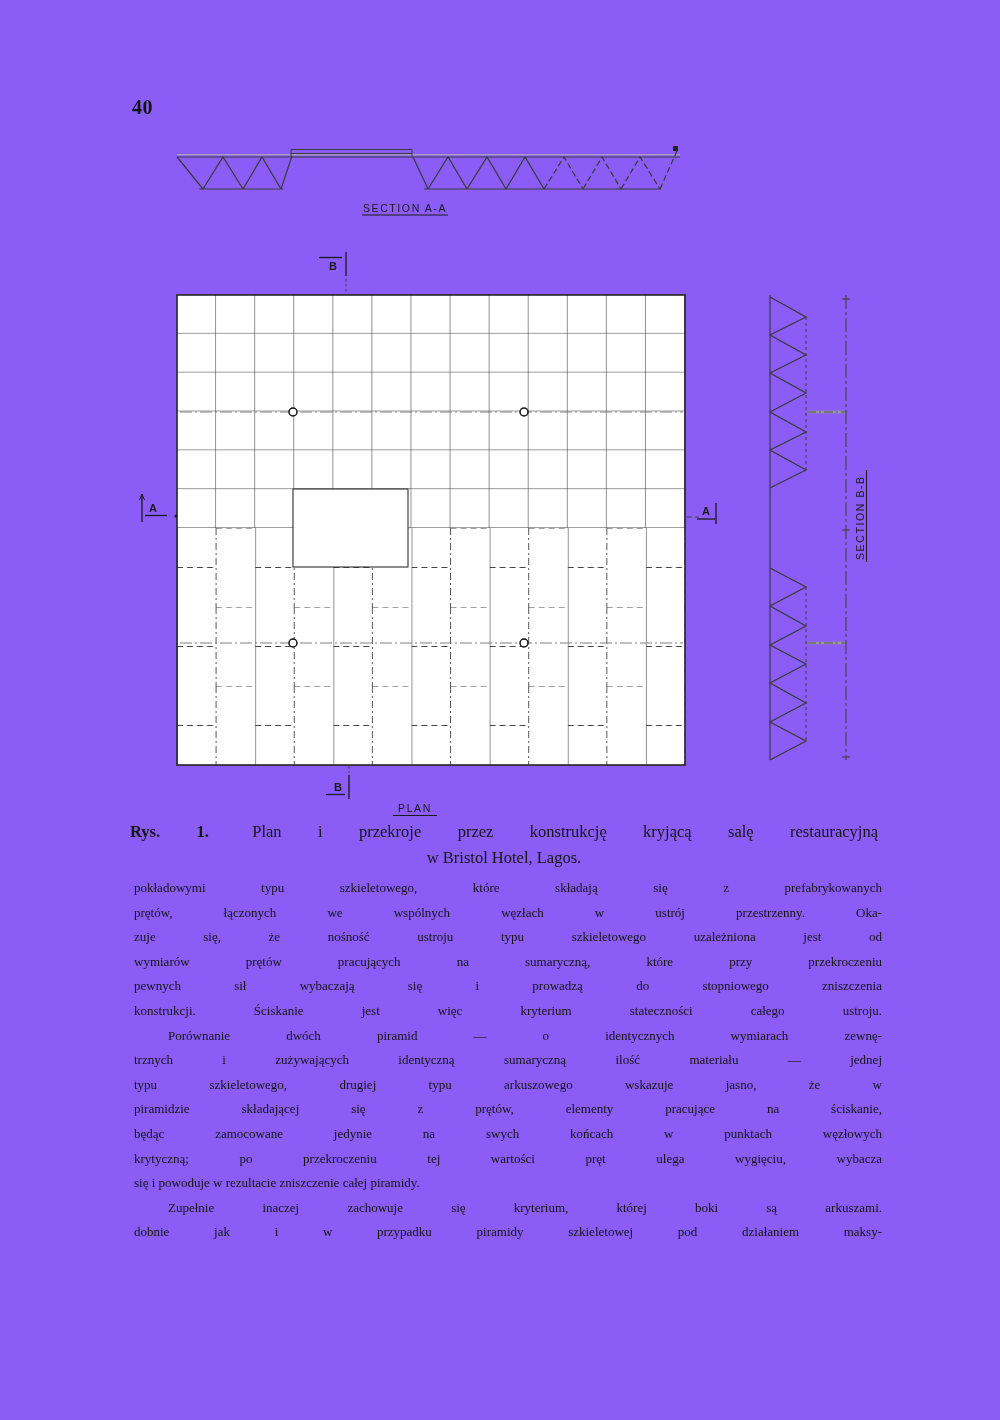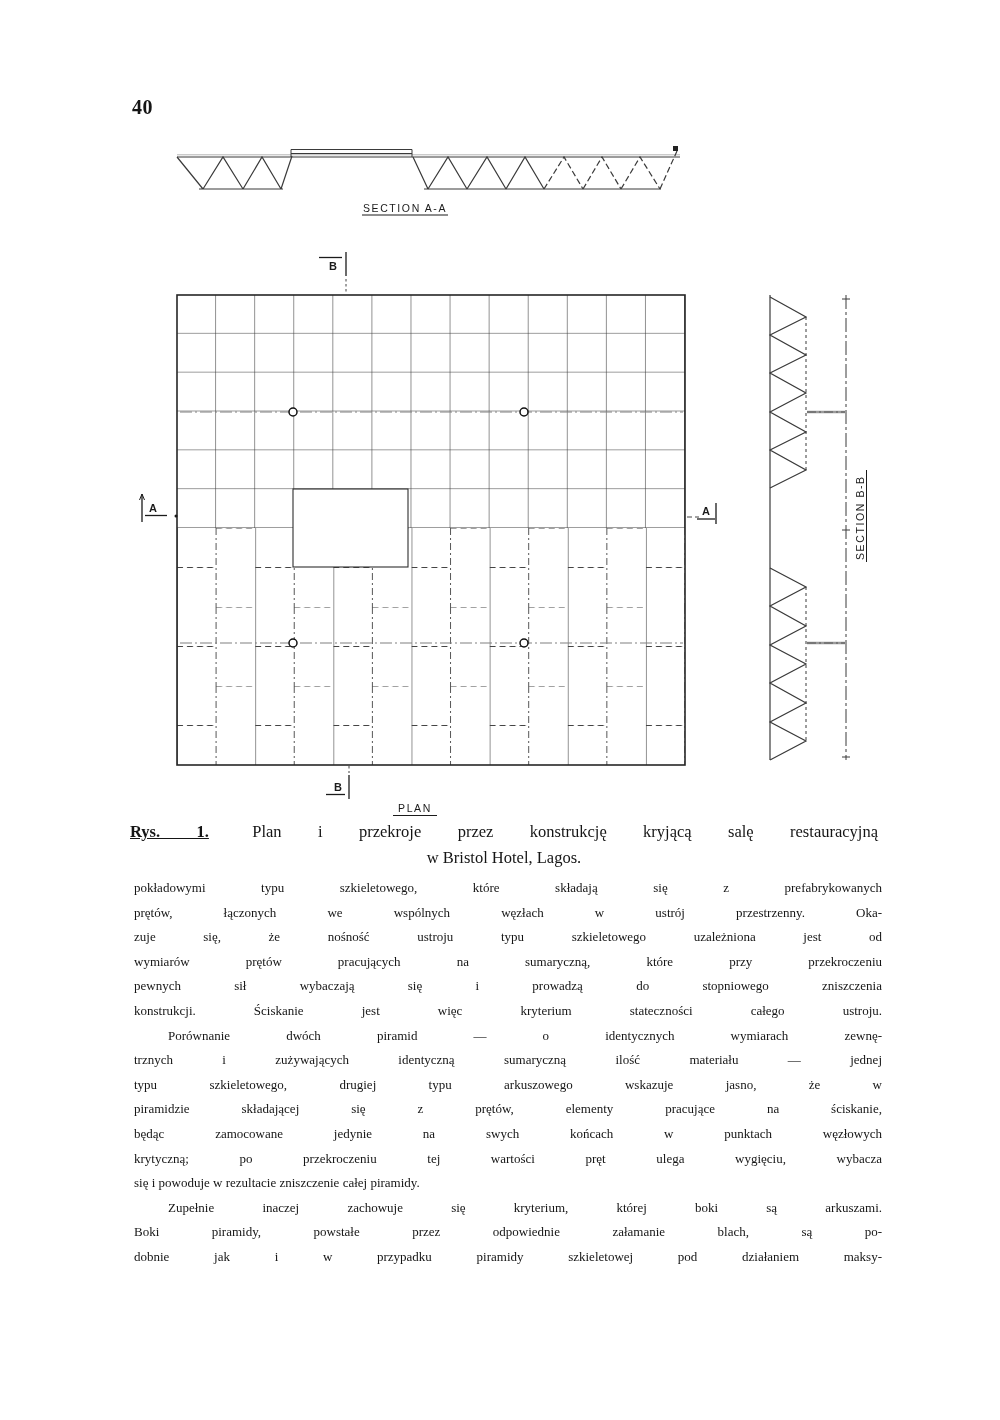--- a/index.html
+++ b/index.html
@@ -1,22 +1,22 @@
 <!DOCTYPE html>
 <html><head>
 <meta charset="utf-8">
 <style>
   html,body{margin:0;padding:0;background:#e8e8e6;}
-  .page{position:relative;width:1000px;height:1420px;background:#ffffff;
+  .page{position:relative;width:1000px;height:1420px;background:#8b5cf6;
         font-family:"Liberation Serif","DejaVu Serif",serif;color:#151515;overflow:hidden;}
   .pagenum{position:absolute;left:132px;top:96px;font-size:20px;font-weight:bold;letter-spacing:.5px;}
   .figure-svg{position:absolute;left:130px;top:135px;width:760px;height:690px;}
   .caption{position:absolute;left:130px;top:819px;width:748px;font-size:16.5px;line-height:26px;}
   .cap-l1{text-align:justify;text-align-last:justify;}
-  .cap-l1 b{margin-right:7px;text-decoration:underline;}
+  .cap-l1 b{margin-right:7px;}
   .cap-l2{text-align:center;}
   .body-text{position:absolute;left:134px;top:876px;width:748px;font-size:13px;line-height:24.6px;}
   .jline{text-align:justify;text-align-last:justify;white-space:normal;}
   .lline{text-align:left;}
   .ind{text-indent:34px;}
   .draw-label{font-family:"Liberation Sans","DejaVu Sans",sans-serif;font-size:10.5px;
               letter-spacing:1.6px;fill:#1b1b1b;}
   .mark-label{font-family:"Liberation Sans","DejaVu Sans",sans-serif;font-size:11px;
               font-weight:bold;fill:#1b1b1b;}
 </style>
@@ -147,17 +147,16 @@
 
     <div class="jline ind">Porównanie dwóch piramid — o identycznych wymiarach zewnę-</div>
     <div class="jline">trznych i zużywających identyczną sumaryczną ilość materiału — jednej</div>
     <div class="jline">typu szkieletowego, drugiej typu arkuszowego wskazuje jasno, że w</div>
     <div class="jline">piramidzie składającej się z prętów, elementy pracujące na ściskanie,</div>
     <div class="jline">będąc zamocowane jedynie na swych końcach w punktach węzłowych</div>
     <div class="jline">krytyczną; po przekroczeniu tej wartości pręt ulega wygięciu, wybacza</div>
     <div class="lline">się i powoduje w rezultacie zniszczenie całej piramidy.</div>
 
     <div class="jline ind">Zupełnie inaczej zachowuje się kryterium, której boki są arkuszami.</div>
-    <div class="jline">Boki piramidy, powstałe przez odpowiednie załamanie blach, są po-</div>
     <div class="jline">dobnie jak i w przypadku piramidy szkieletowej pod działaniem maksy-</div>
   </div>
 
 </div>
 
 </body></html>

